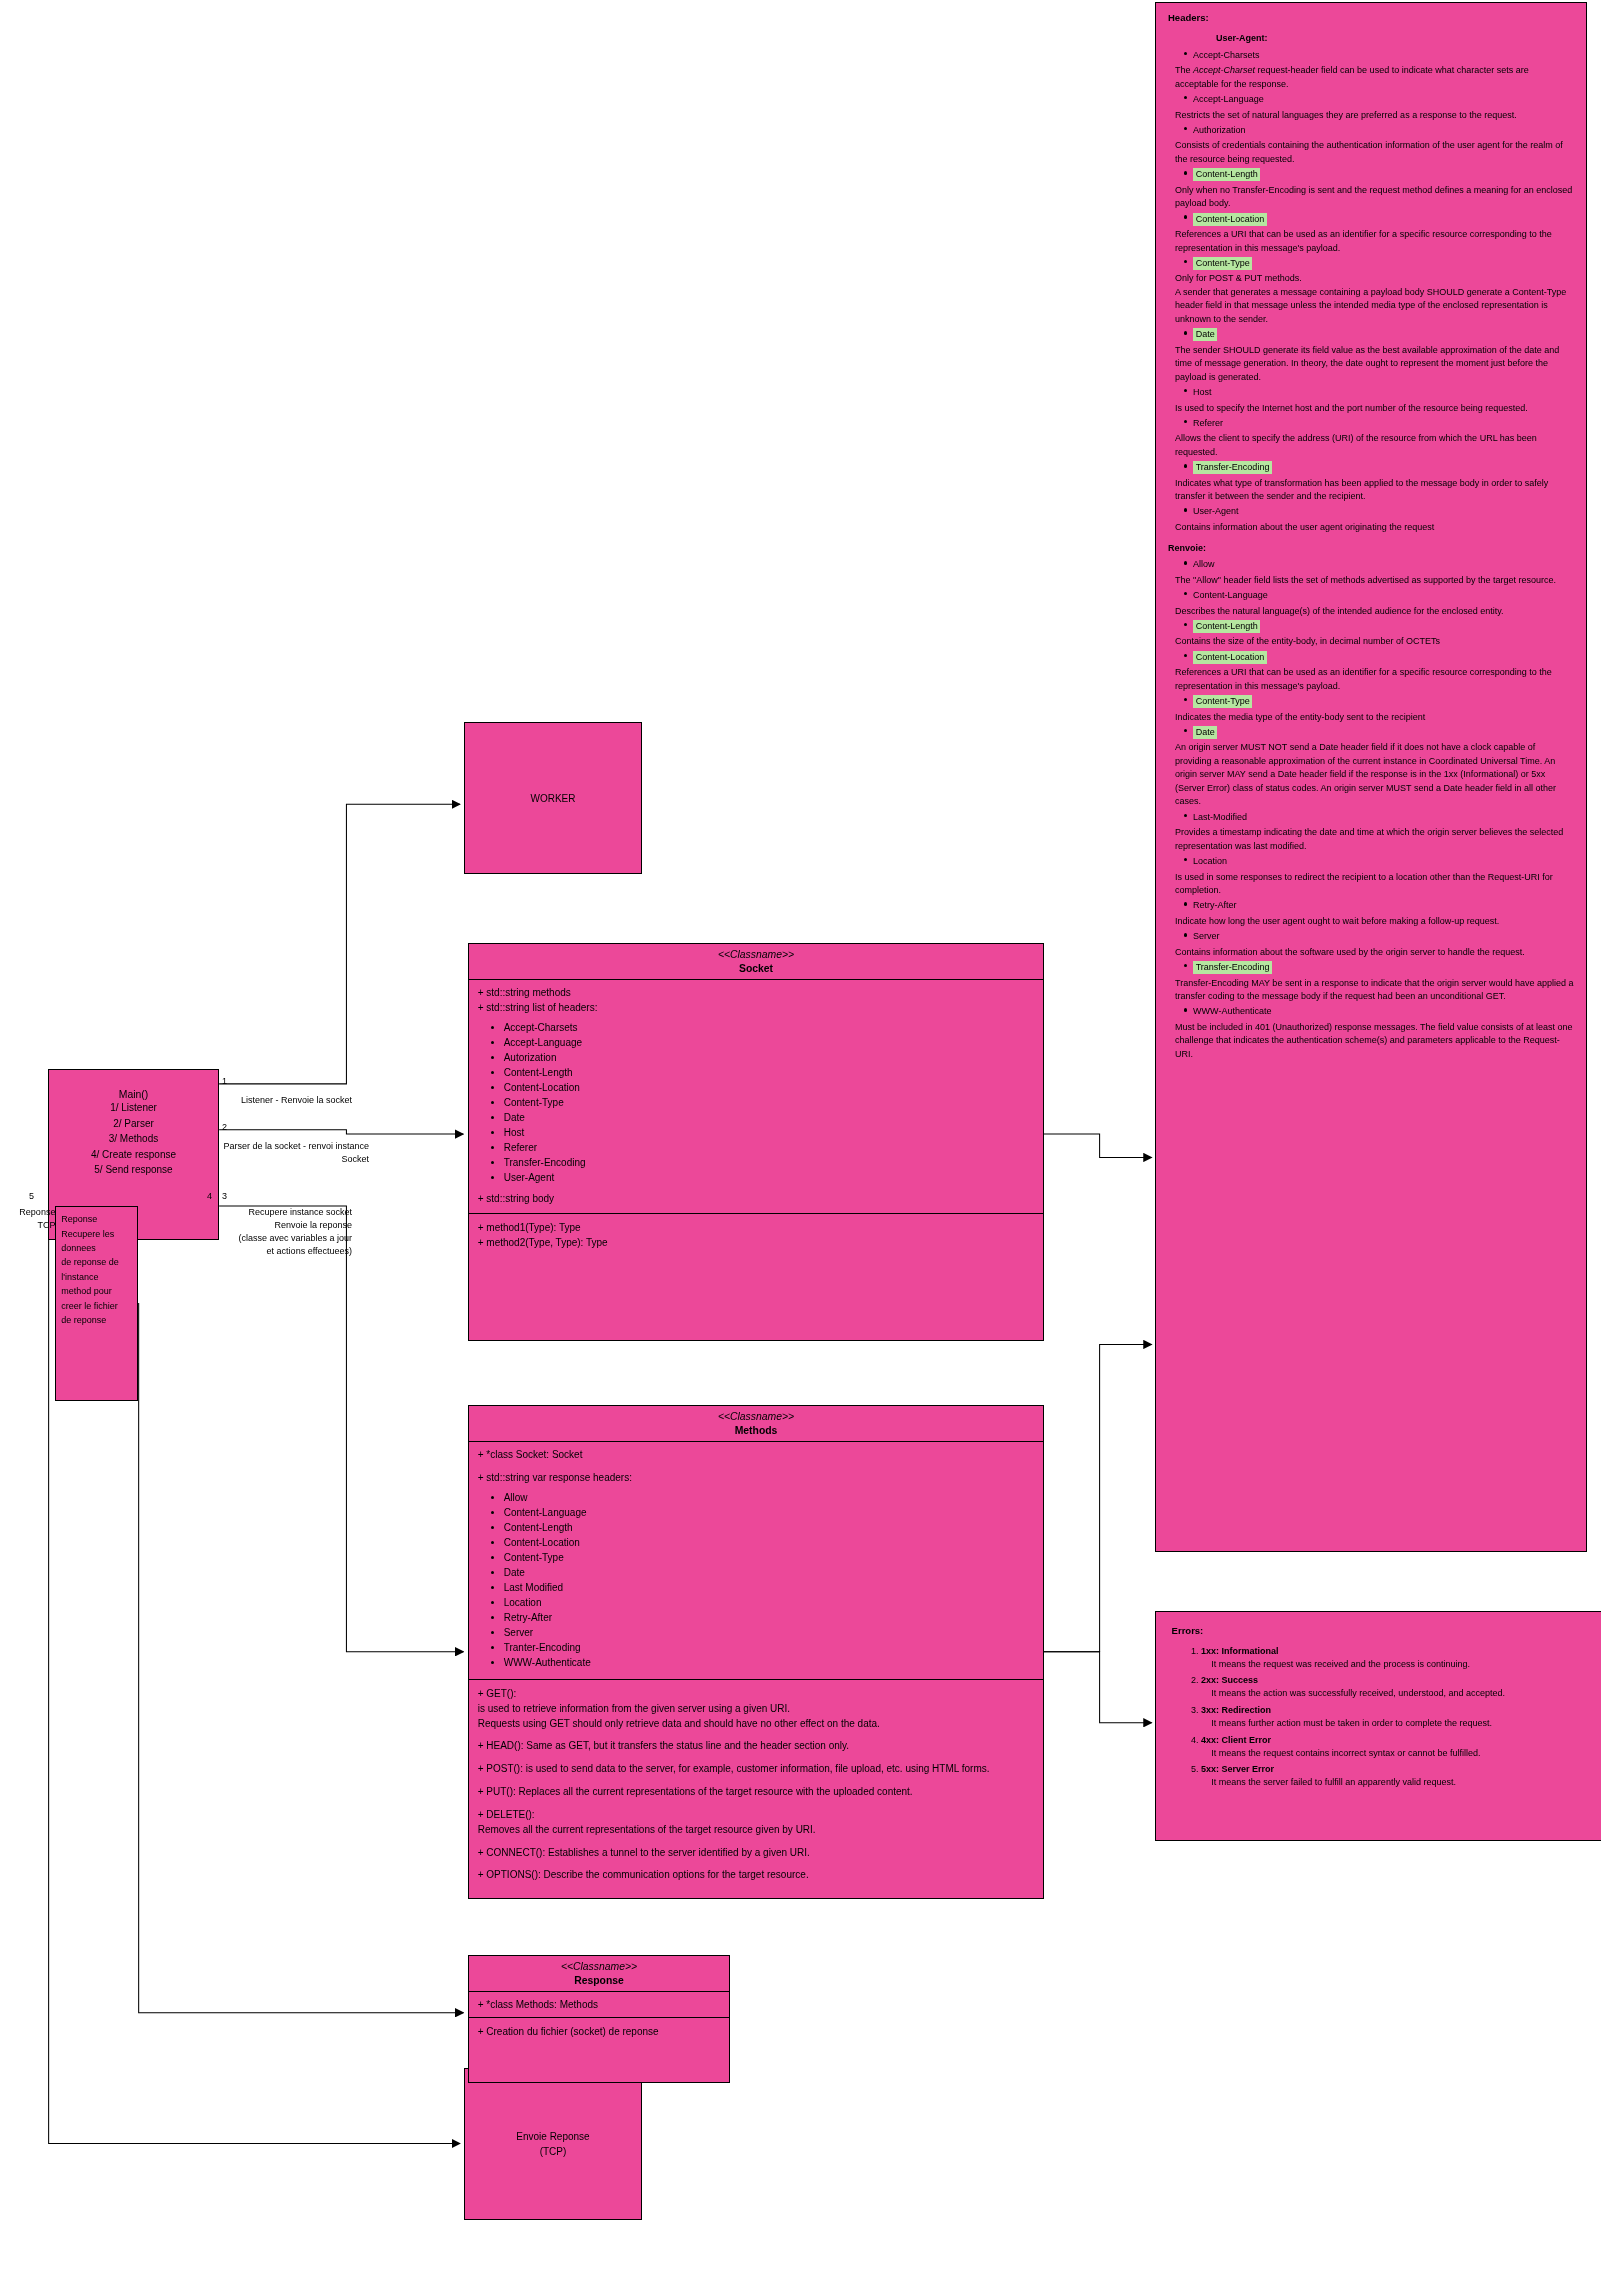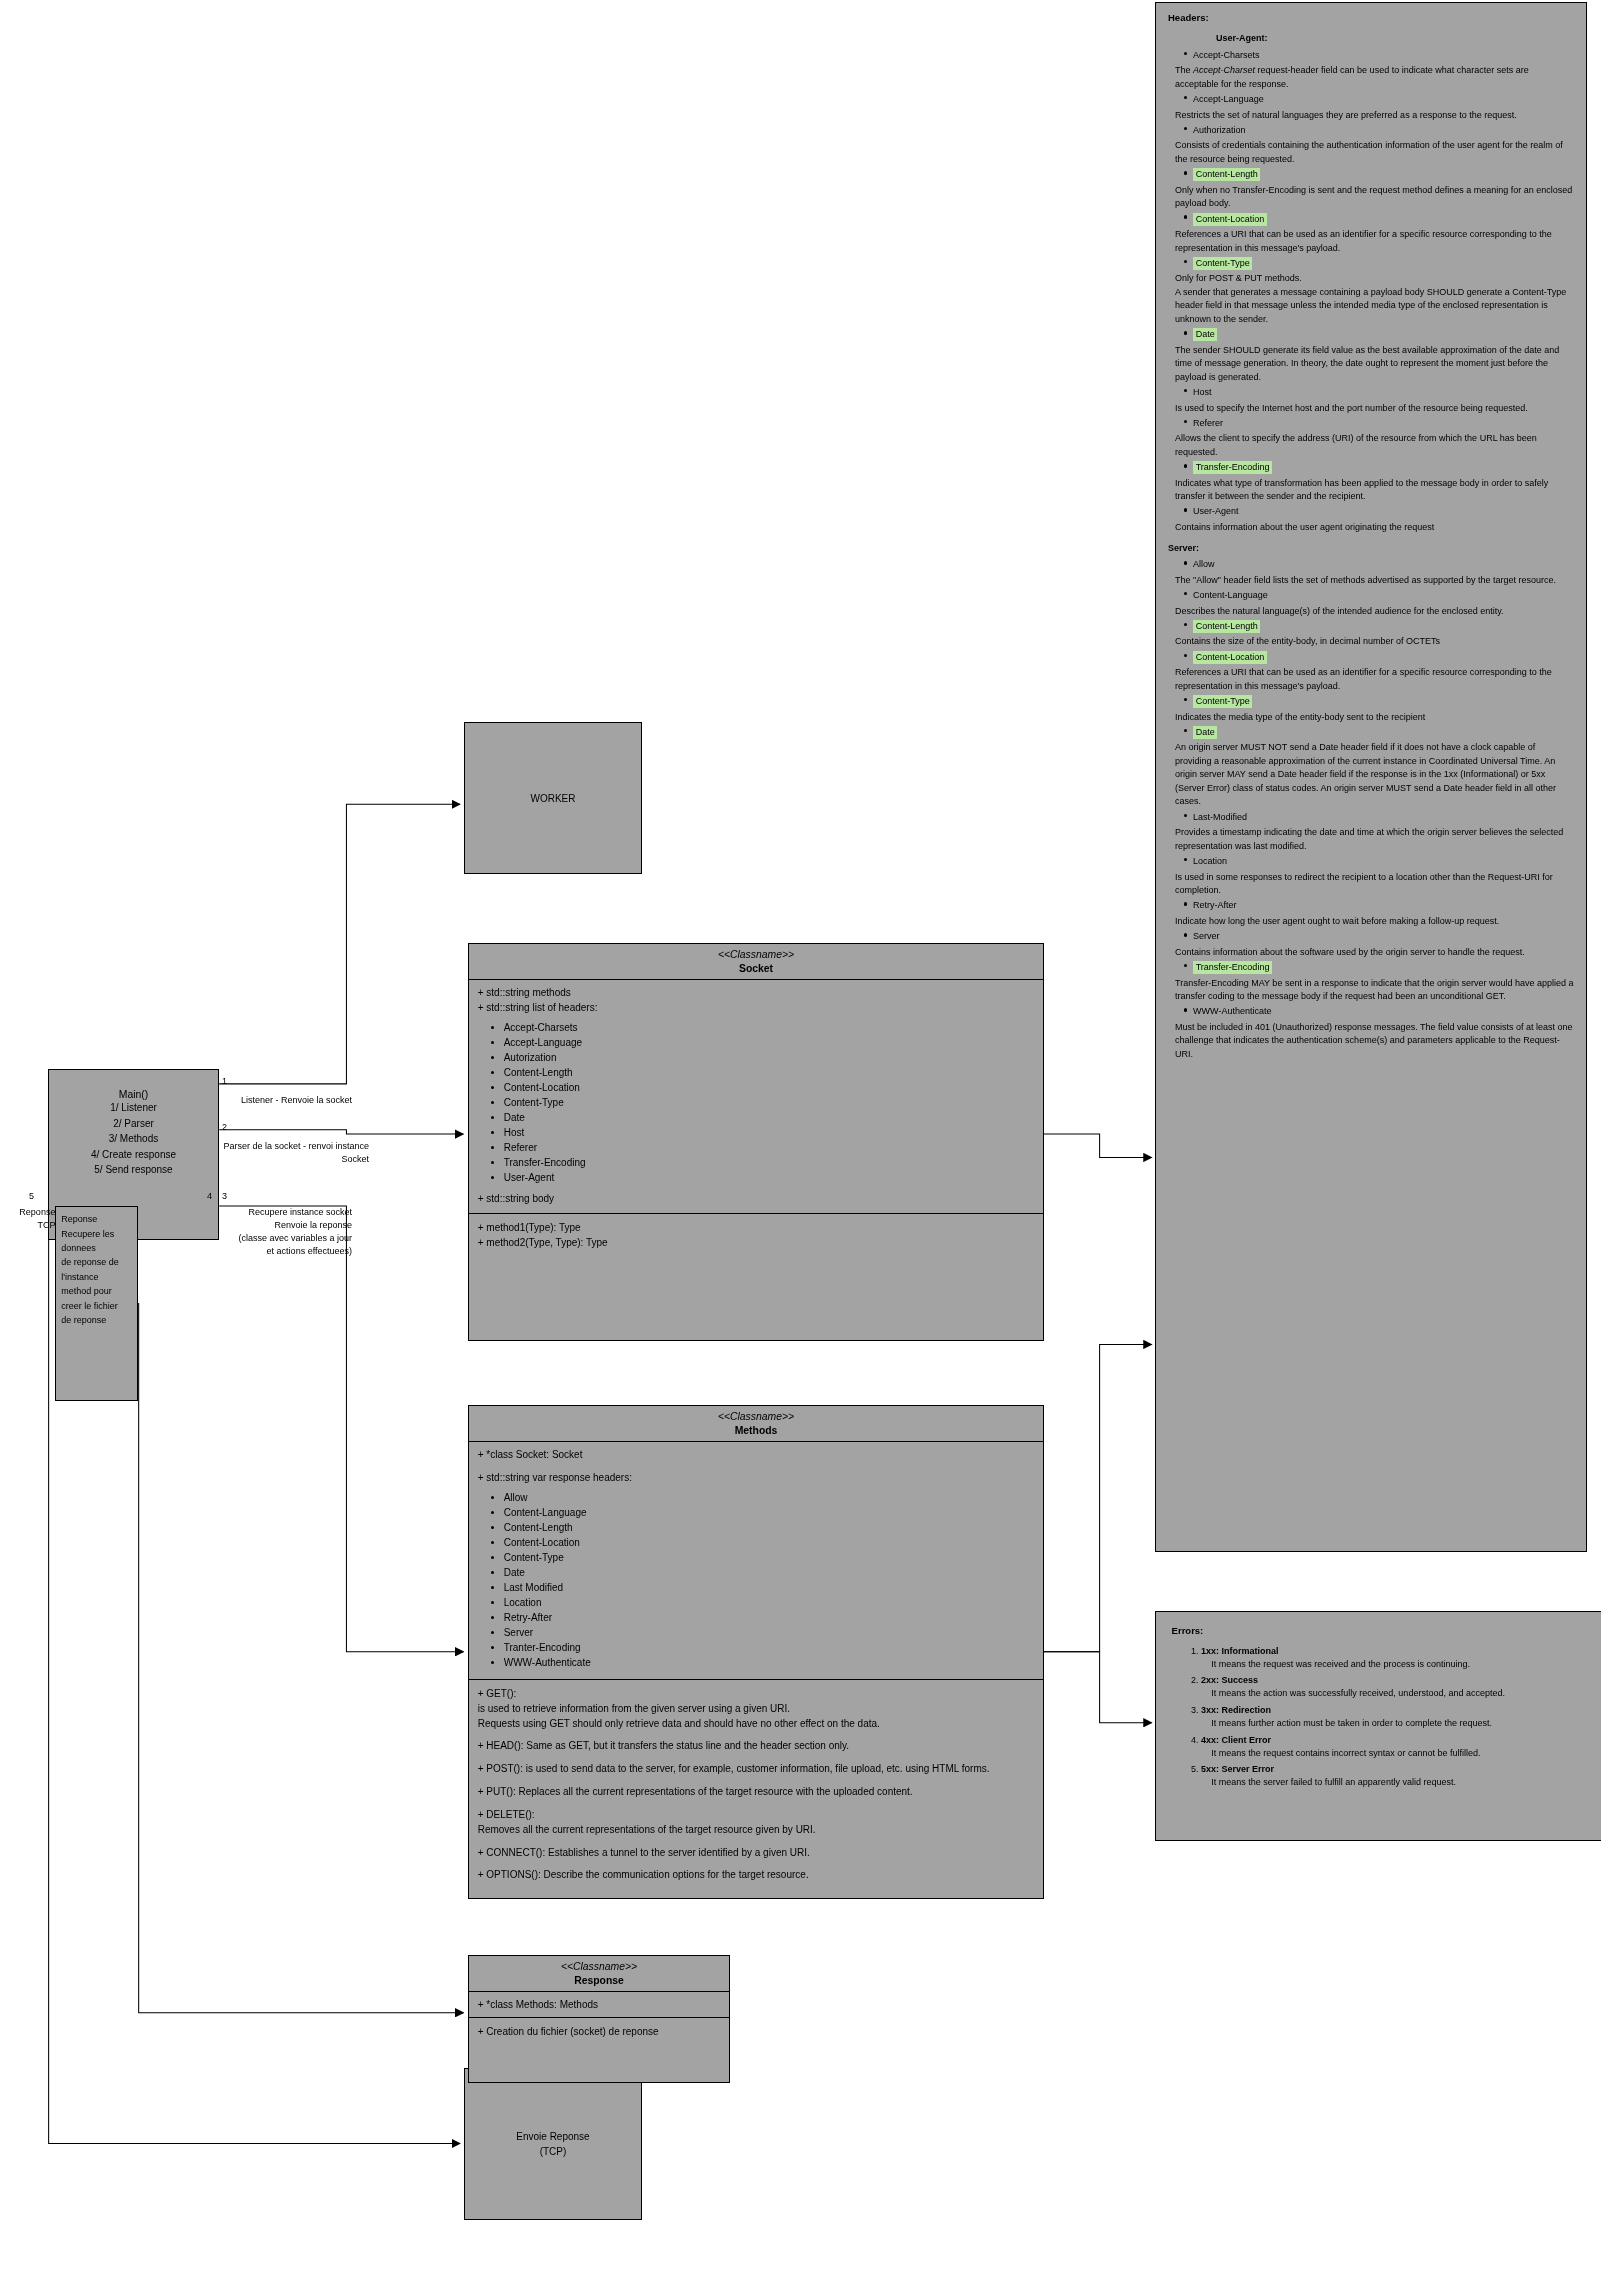--- a/index.html
+++ b/index.html
@@ -23,21 +23,21 @@
     position: absolute;
     left: 0;
     top: 0;
     width: 1601px;
     height: 2295px;
     pointer-events: none;
   }
   .box {
     position: absolute;
     border: 0.9px solid #000;
-    background: #a3a3a3;
+    background: #ec4899;
     box-sizing: border-box;
   }
   .box-title-center {
     text-align: center;
   }
   .cls-hdr {
     padding: 3.5px 0 3.5px;
     text-align: center;
     border-bottom: 0.9px solid #000;
     line-height: 1.35;
@@ -383,21 +383,21 @@
           <div class="desc">Indicates what type of transformation has been applied to the message body in order to safely transfer it between the sender and the recipient.</div>
         </div>
         <div class="hdr-item">
           <div class="bullet-row">
             <span class="dot"></span>
             <span class="name">User-Agent</span>
           </div>
           <div class="desc">Contains information about the user agent originating the request</div>
         </div>
       </div>
-    <div class="role-title">Server:</div>
+    <div class="role-title">Renvoie:</div>
     <div id="srv-list">
         <div class="hdr-item">
           <div class="bullet-row">
             <span class="dot"></span>
             <span class="name">Allow</span>
           </div>
           <div class="desc">The "Allow" header field lists the set of methods advertised as supported by the target resource.</div>
         </div>
         <div class="hdr-item">
           <div class="bullet-row">

